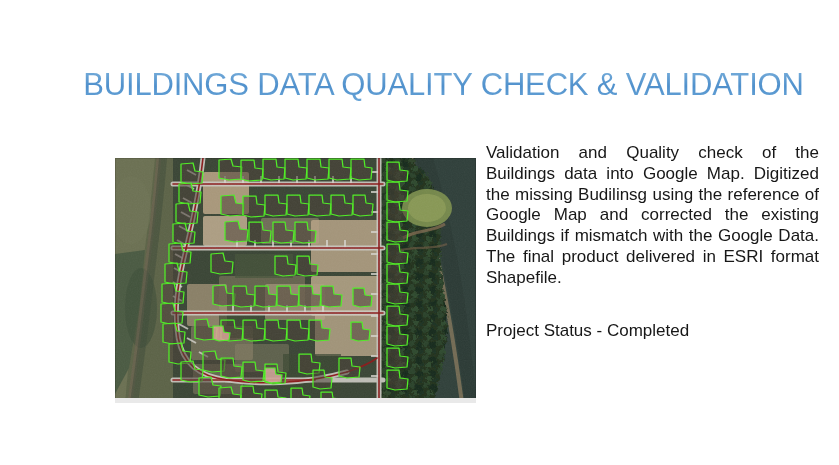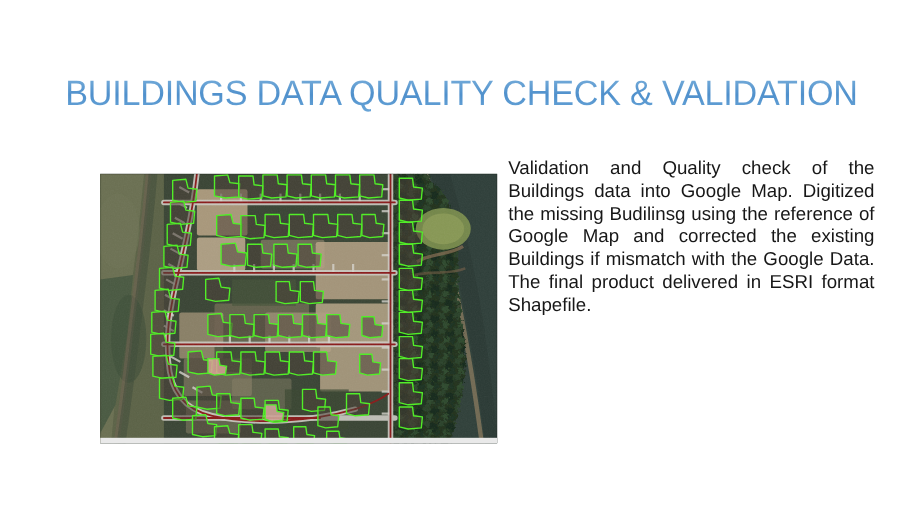--- a/index.html
+++ b/index.html
@@ -13,20 +13,21 @@
     height: 465px;
     overflow: hidden;
     font-family: "Liberation Sans", sans-serif;
     position: relative;
   }
 
   .slide {
     position: absolute;
     inset: 0;
     background: #ffffff;
+    margin-left: 24px;
   }
 
   
   .slide-title {
     position: absolute;
     left: 0;
     top: 46px;
     width: 839px;
     text-align: center;
     font-family: "Liberation Sans", sans-serif;
@@ -359,15 +360,16 @@
         <rect x="0" y="0" width="361" height="245" fill="none" stroke="#00000022" stroke-width="2"></rect>
         <rect x="0" y="240" width="361" height="5" fill="#e9e9e9"></rect>
       </g>
     </svg>
   </figure>
 
   <div class="text-col">
     <p class="body-para">Validation and Quality check of the Buildings data into Google Map. Digitized the missing Budilinsg using the reference of Google Map and corrected the existing Buildings if mismatch with the Google Data. The final product delivered in ESRI format Shapefile.</p>
 
 
+    <p class="kv-line kv-status">Project Status - Completed</p>
   </div>
 
 </div>
 
 </body></html>

